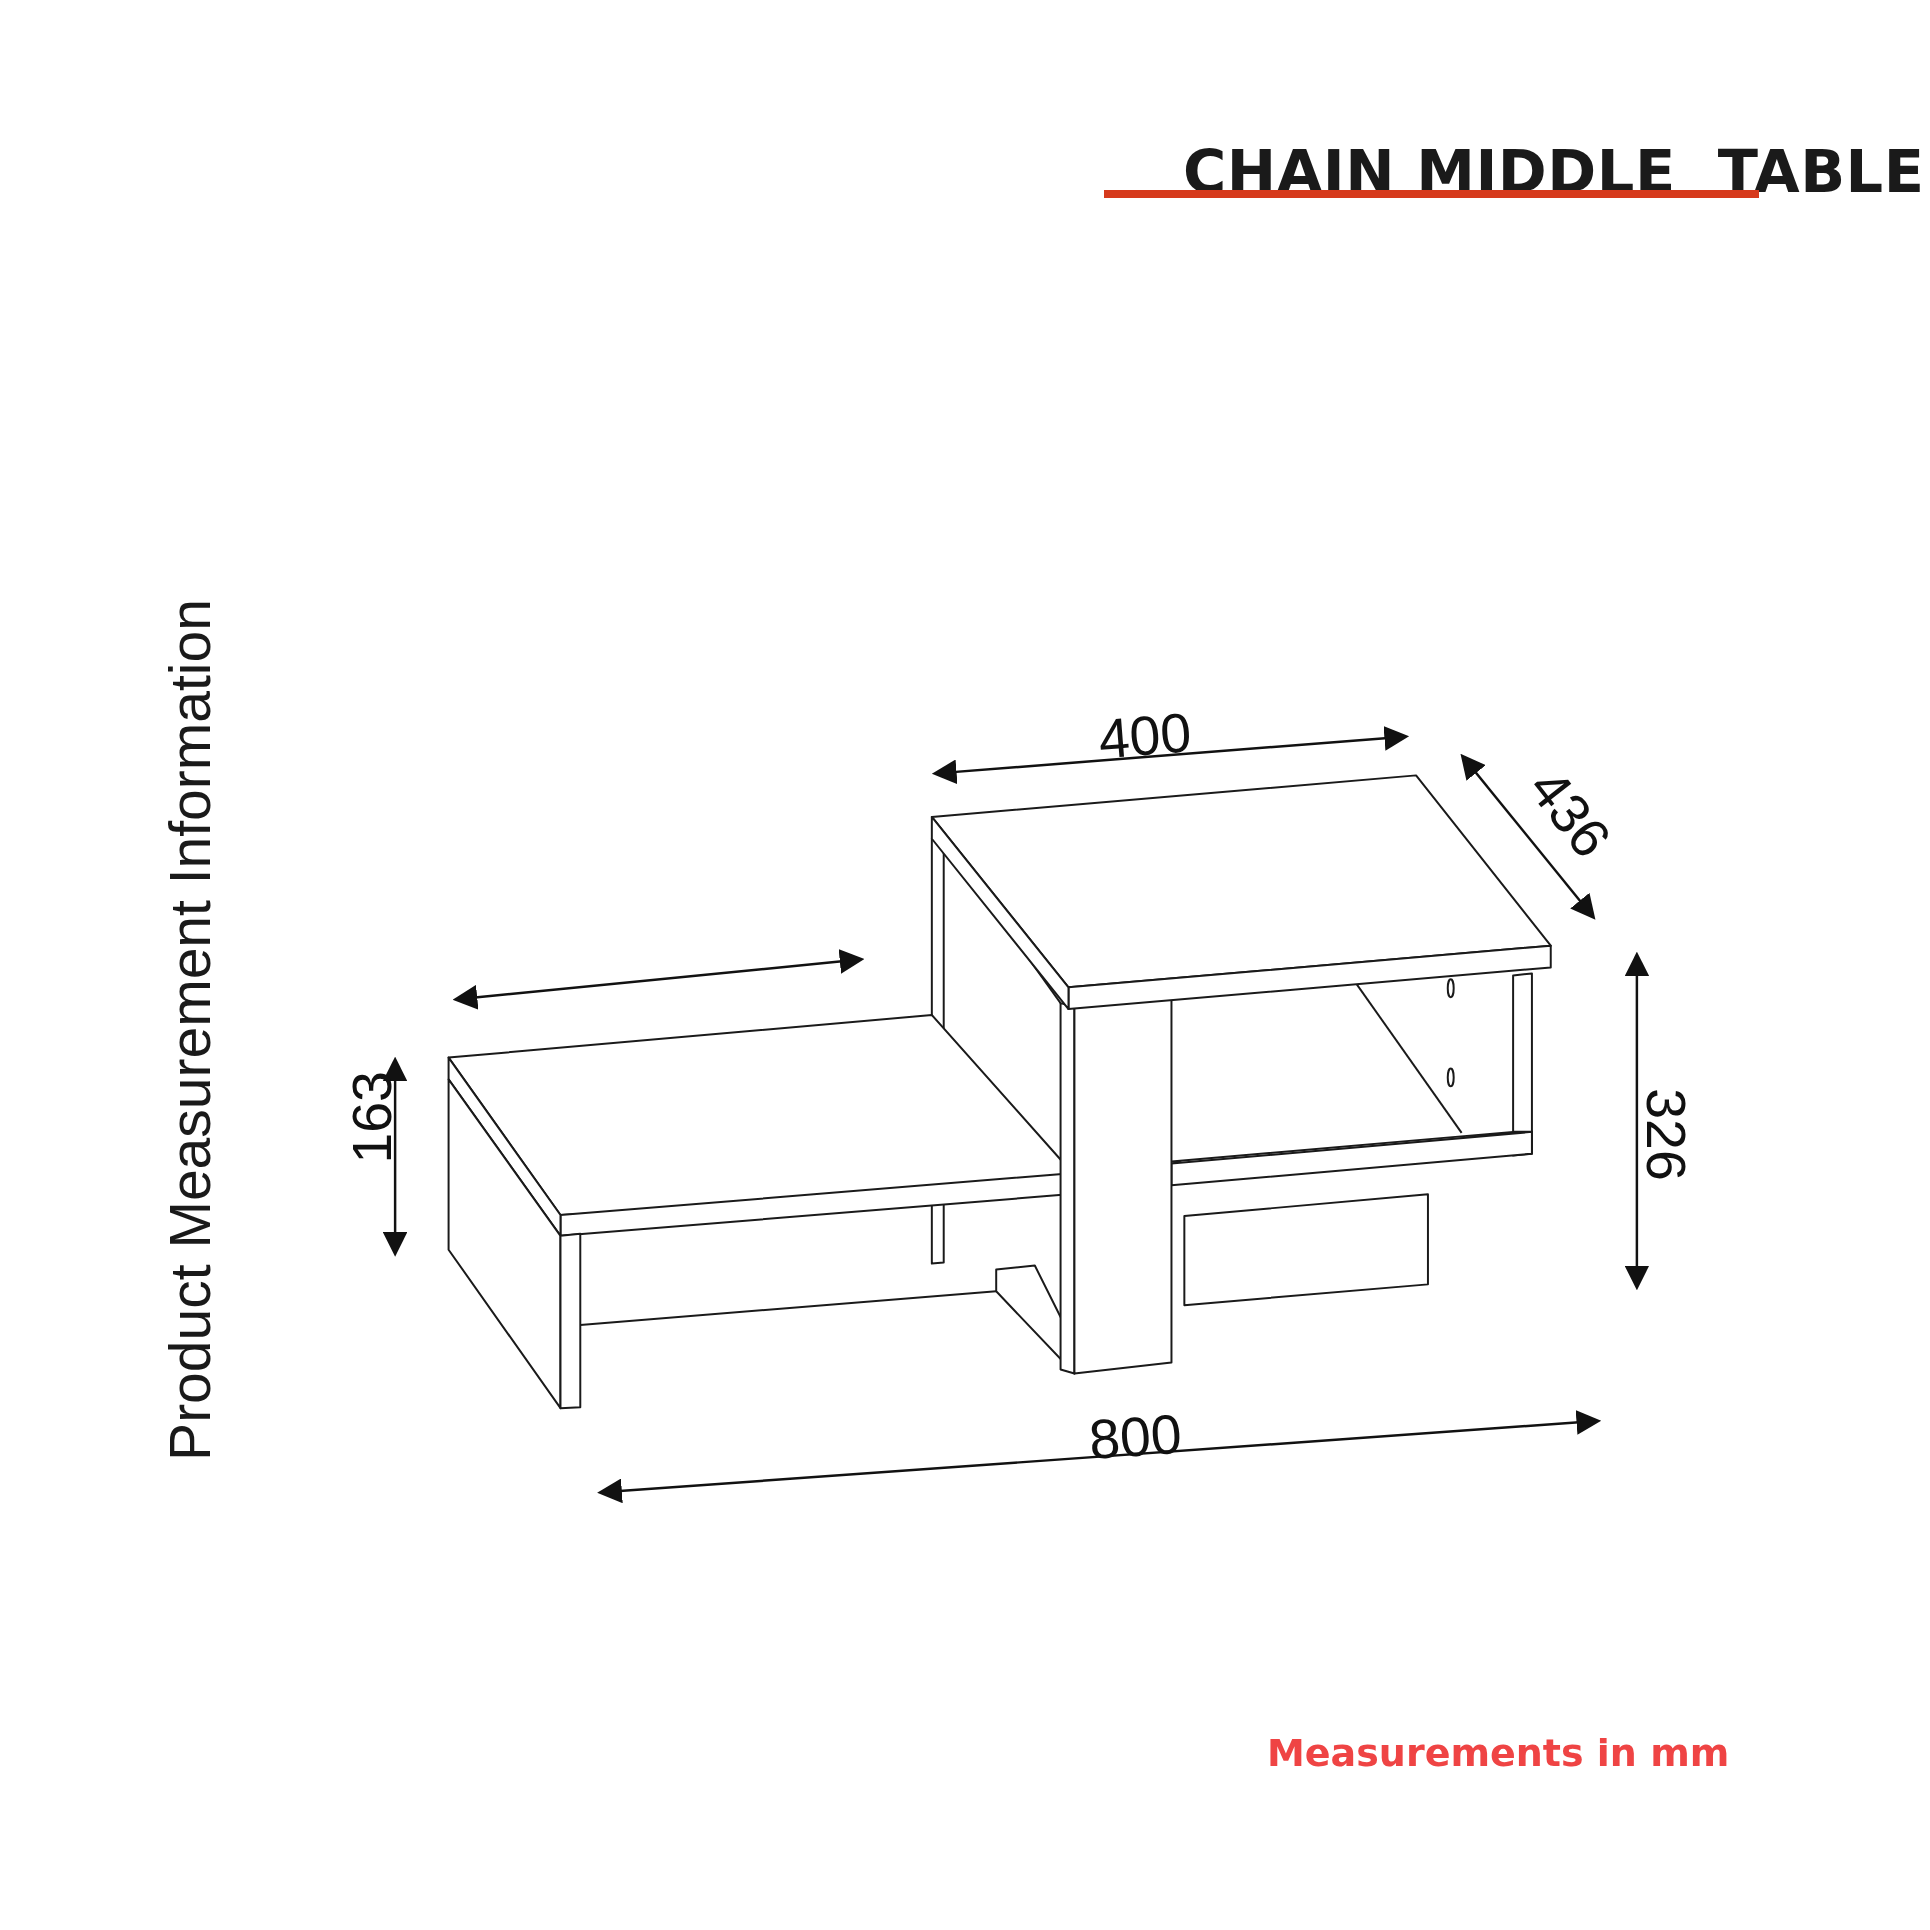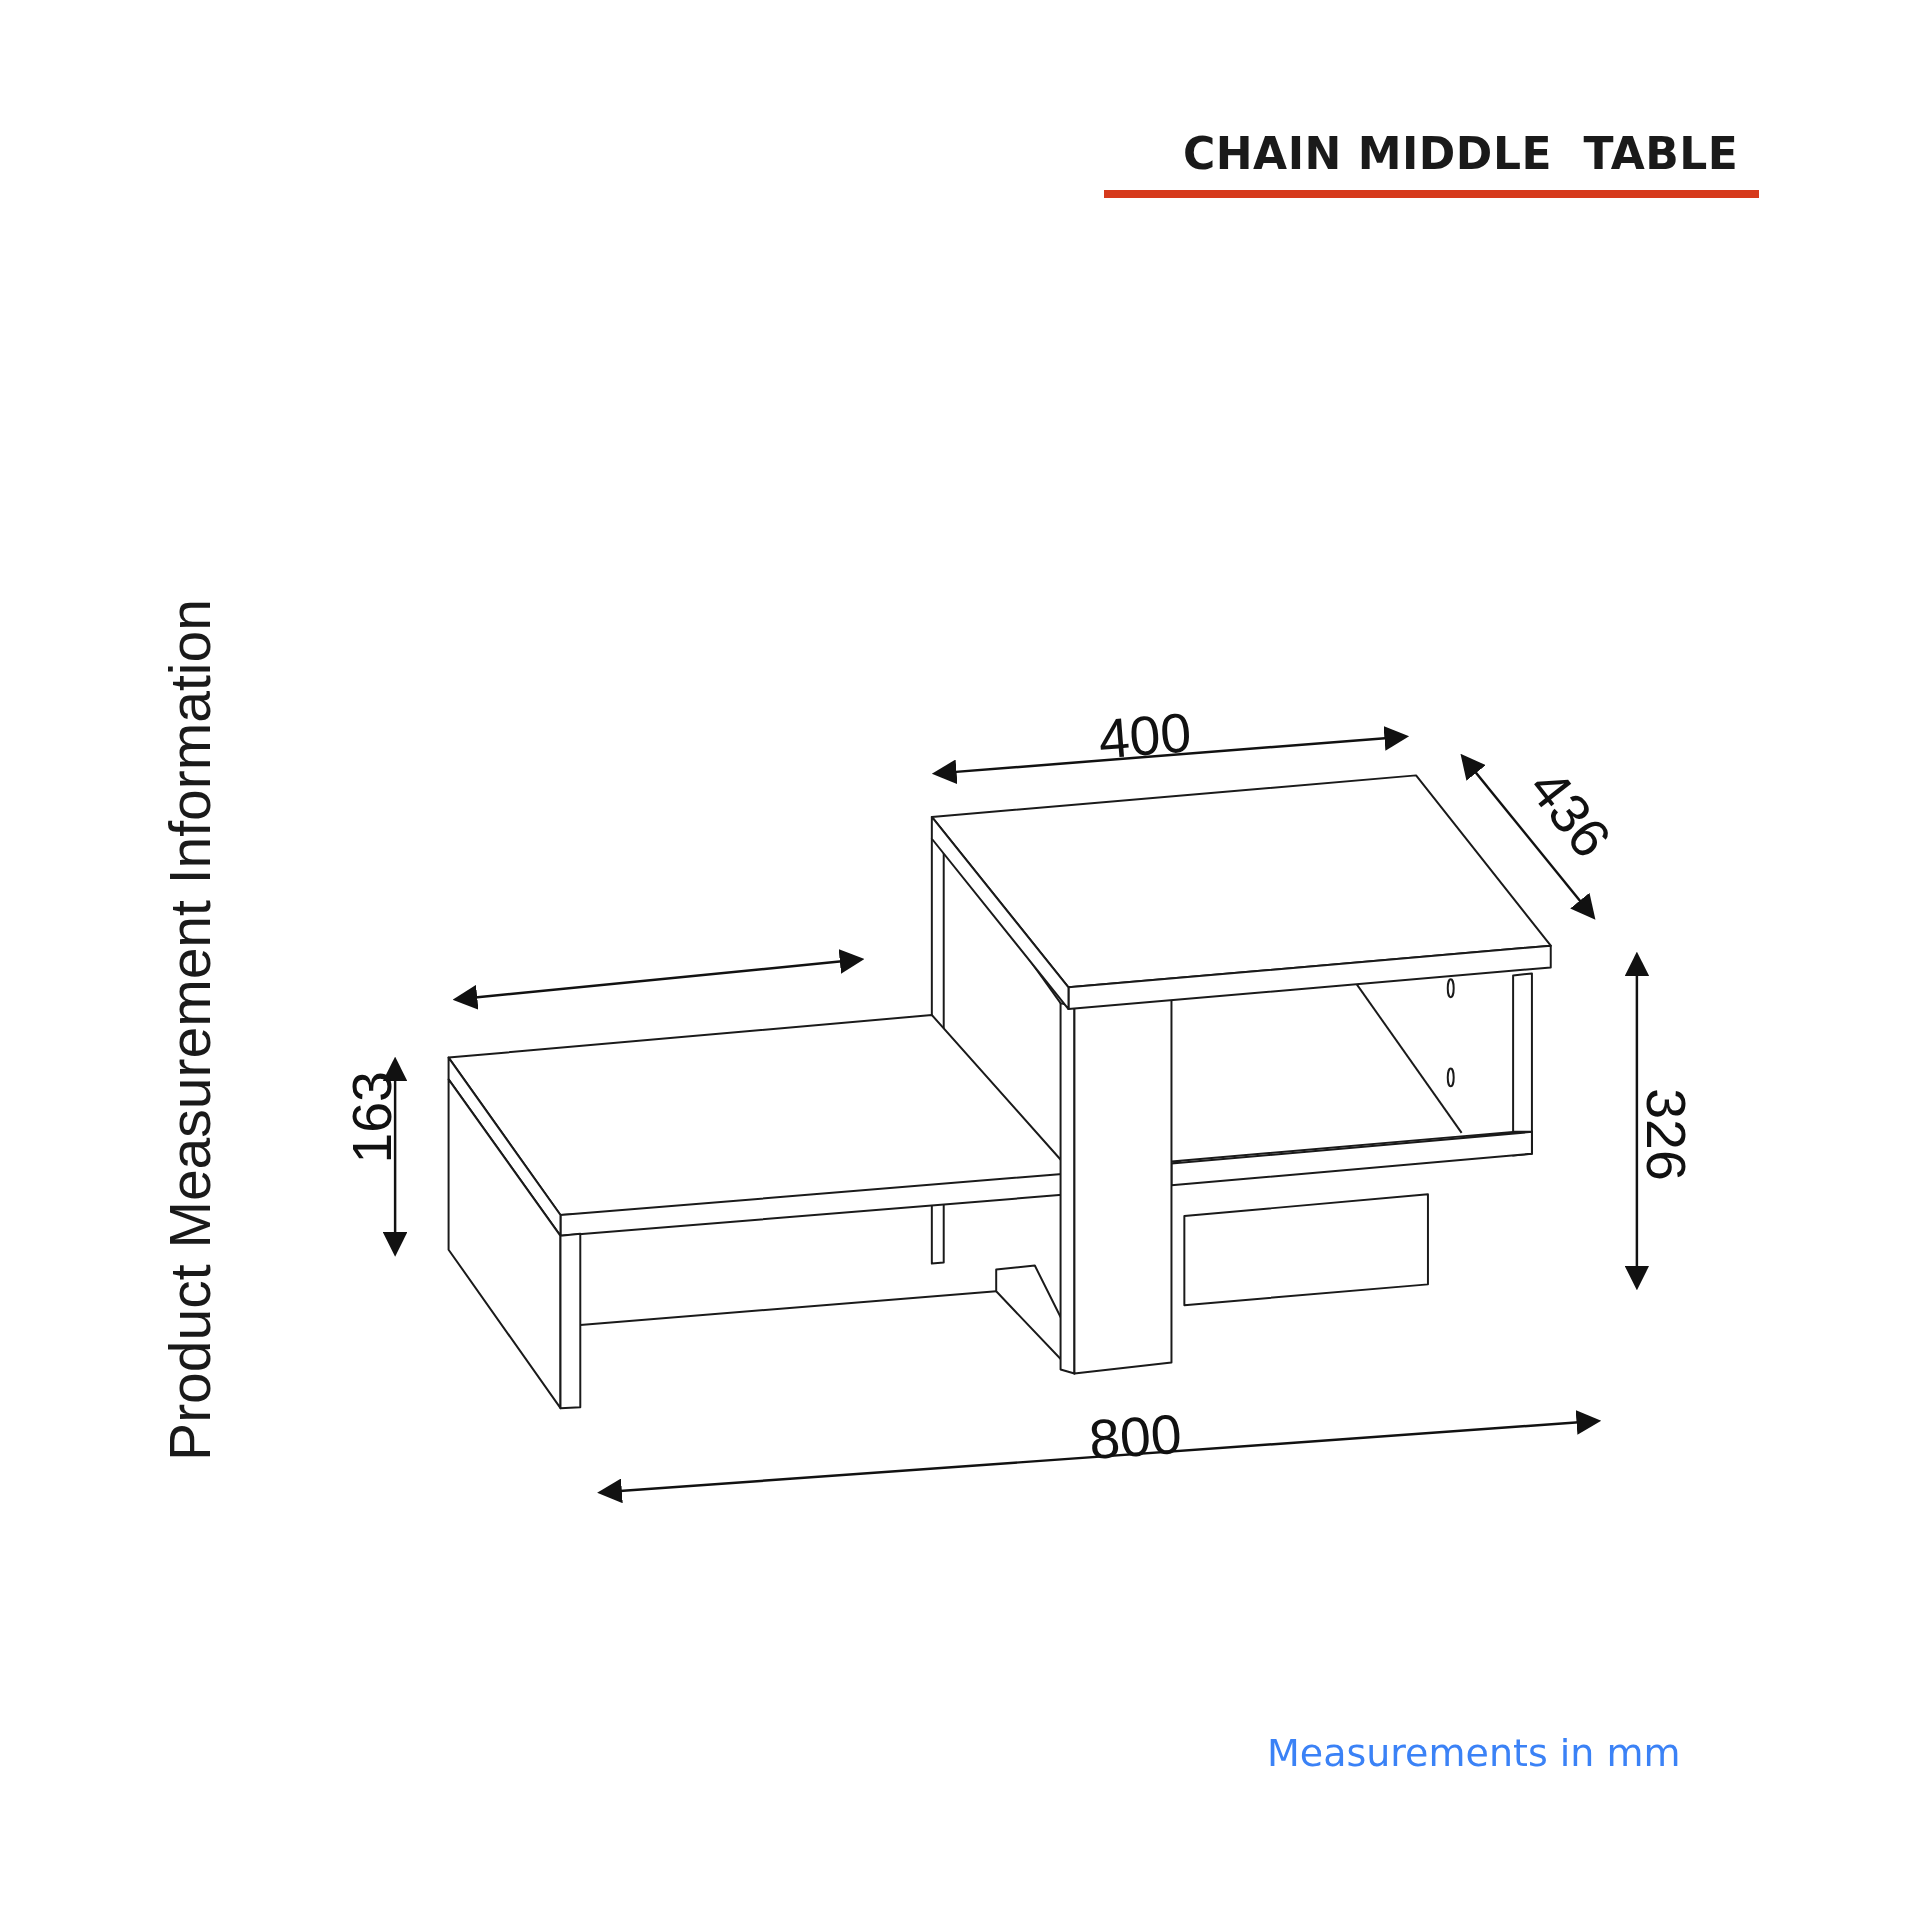--- a/index.html
+++ b/index.html
@@ -1,20 +1,20 @@
 <!DOCTYPE html>
 <html><head>
 <meta charset="utf-8">
 <style>
   html, body { margin:0; padding:0; background:#ffffff; }
   body { width:1931px; height:1931px; position:relative; overflow:hidden; font-family:"Liberation Sans", sans-serif; }
-  .title { position:absolute; left:1183px; top:128px; font-family:"DejaVu Sans", sans-serif; font-weight:bold; font-size:44px; color:#1a1a1a; letter-spacing:0.5px; white-space:pre; }
+  .title { position:absolute; left:1183px; top:137px; font-family:"DejaVu Sans", sans-serif; font-weight:bold; font-size:59px; color:#1a1a1a; letter-spacing:0.5px; white-space:pre; }
   .title-rule { position:absolute; left:1104px; top:190px; width:655px; height:8px; }
   .side-label { position:absolute; left:190px; top:1030px; transform:translate(-50%,-50%) rotate(-90deg); font-family:"Liberation Sans", sans-serif; font-size:57px; color:#1a1a1a; white-space:nowrap; transform-origin:center; }
-  .footer-note { position:absolute; left:1267px; top:1731px; font-family:"DejaVu Sans", sans-serif; font-weight:normal; font-size:38px; color:#3b82f6; white-space:nowrap; }
+  .footer-note { position:absolute; left:1267px; top:1731px; font-family:"DejaVu Sans", sans-serif; font-weight:bold; font-size:38px; color:#ef4444; white-space:nowrap; }
   svg.drawing { position:absolute; left:0; top:0; }
   .dim { font-family:"Liberation Sans", sans-serif; font-size:56px; fill:#111; }
 </style>
 </head>
 <body>
 
 <div class="title">CHAIN MIDDLE  TABLE</div>
 <div class="title-rule" style="background:#d63a1c"></div>
 
 <div class="side-label">Product Measurement Information</div>

